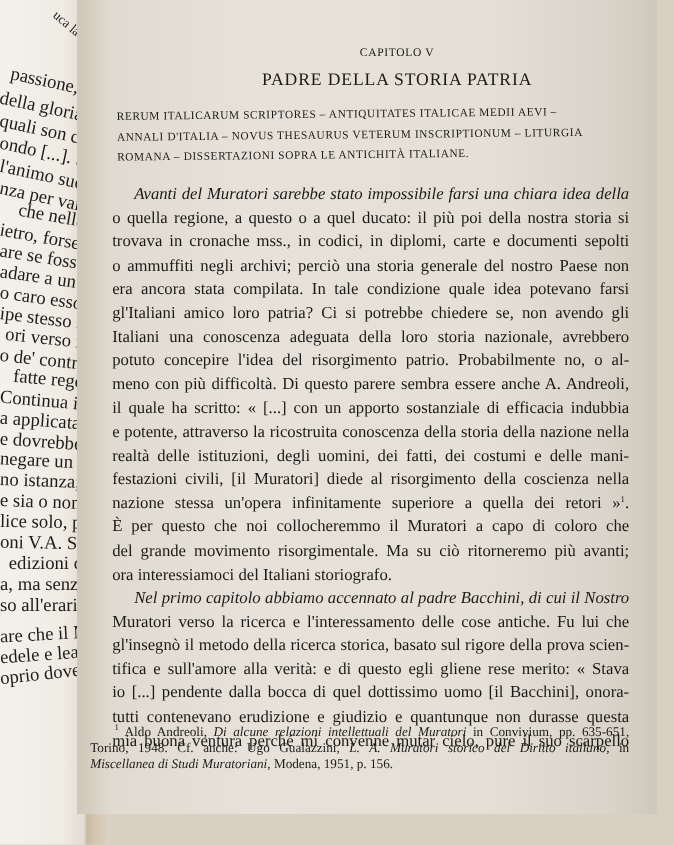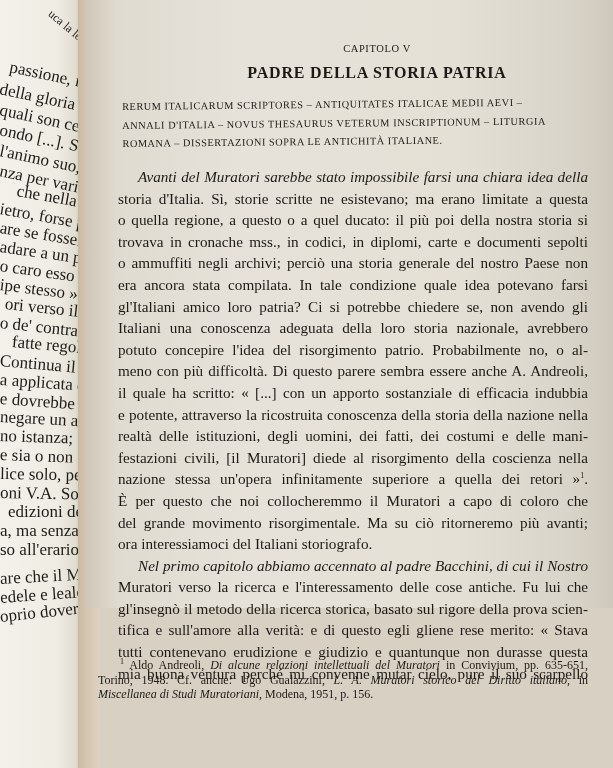--- a/index.html
+++ b/index.html
@@ -19,31 +19,31 @@
   .left-page .frag.small { font-size: 12px; }
 
   
   .gutter {
     position: absolute; left: 78px; top: 0; width: 22px; height: 768px;
     background: linear-gradient(90deg, #c8b9a2 0%, #d4c6b0 40%, #ddd3c3 100%);
   }
 
   
   .right-page {
-    position: absolute; left: 86px; top: 0; width: 527px; height: 608px;
+    position: absolute; left: 70px; top: 0; width: 527px; height: 740px;
     background: linear-gradient(90deg, #cfc7b8 0%, #e0dbd1 6%, #e6e2d9 30%, #e4e0d6 70%, #d9d4c9 92%, #cec8bc 100%);
   }
   .chapter-label {
     position: absolute; left: 0; width: 527px; top: 43px; text-align: center;
     font-size: 10.5px; letter-spacing: 0.6px; font-variant: small-caps; text-transform: uppercase;
     padding-left: 55px;
   }
   .chapter-title {
     position: absolute; left: 0; width: 527px; top: 64px; text-align: center;
-    font-size: 16px; letter-spacing: 0.8px; text-transform: uppercase; padding-left: 55px; font-weight: bold;
+    font-size: 16px; letter-spacing: 0.8px; text-transform: uppercase; padding-left: 55px;
   }
   .summary {
     position: absolute; left: 36px; width: 455px; top: 98px;
     font-size: 10.3px; line-height: 18.5px; letter-spacing: 0.55px; text-transform: uppercase;
     text-align: justify; transform: rotate(-0.6deg); transform-origin: left top;
   }
   .summary span { display: block; white-space: nowrap; }
 
   .body-text {
     position: absolute; left: 32px; width: 470px; top: 166px;
@@ -108,21 +108,20 @@
 
   <div class="summary">
     <span>Rerum Italicarum Scriptores – Antiquitates Italicae Medii Aevi –</span>
     <span>Annali d'Italia – Novus Thesaurus Veterum Inscriptionum – Liturgia</span>
     <span>Romana – Dissertazioni sopra le antichità italiane.</span>
   </div>
 
   <div class="body-text">
     <div>
       <span class="line indent">Avanti del Muratori sarebbe stato impossibile farsi una chiara idea della</span>
-      <span class="line">storia d'Italia. Sì, storie scritte ne esistevano; ma erano limitate a questa</span>
       <span class="line">o quella regione, a questo o a quel ducato: il più poi della nostra storia si</span>
       <span class="line">trovava in cronache mss., in codici, in diplomi, carte e documenti sepolti</span>
       <span class="line">o ammuffiti negli archivi; perciò una storia generale del nostro Paese non</span>
       <span class="line">era ancora stata compilata. In tale condizione quale idea potevano farsi</span>
       <span class="line">gl'Italiani amico loro patria? Ci si potrebbe chiedere se, non avendo gli</span>
       <span class="line">Italiani una conoscenza adeguata della loro storia nazionale, avrebbero</span>
       <span class="line">potuto concepire l'idea del risorgimento patrio. Probabilmente no, o al-</span>
       <span class="line">meno con più difficoltà. Di questo parere sembra essere anche A. Andreoli,</span>
       <span class="line">il quale ha scritto: « [...] con un apporto sostanziale di efficacia indubbia</span>
       <span class="line">e potente, attraverso la ricostruita conoscenza della storia della nazione nella</span>
@@ -131,20 +130,21 @@
       <span class="line"><span>nazione stessa un'opera infinitamente superiore a quella dei retori »</span><sup>1</sup><span>.</span></span>
       <span class="line">È per questo che noi collocheremmo il Muratori a capo di coloro che</span>
       <span class="line">del grande movimento risorgimentale. Ma su ciò ritorneremo più avanti;</span>
       <span class="line last">ora interessiamoci del Italiani storiografo.</span>
     </div>
     <div>
       <span class="line indent">Nel primo capitolo abbiamo accennato al padre Bacchini, di cui il Nostro</span>
       <span class="line">Muratori verso la ricerca e l'interessamento delle cose antiche. Fu lui che</span>
       <span class="line">gl'insegnò il metodo della ricerca storica, basato sul rigore della prova scien-</span>
       <span class="line">tifica e sull'amore alla verità: e di questo egli gliene rese merito: « Stava</span>
+      <span class="line">io [...] pendente dalla bocca di quel dottissimo uomo [il Bacchini], onora-</span>
       <span class="line">tutti contenevano erudizione e giudizio e quantunque non durasse questa</span>
       <span class="line">mia buona ventura perché mi convenne mutar cielo, pure il suo scarpello</span>
     </div>
   </div>
 
   <div class="footnote">
     <span class="line indent"><sup>1</sup> <span>Aldo Andreoli,</span> <i>Di alcune relazioni intellettuali del Muratori</i> <span>in Convivium, pp. 635-651,</span></span>
     <span class="line"><span>Torino, 1948. Cf. anche: Ugo Gualazzini,</span> <i>L. A. Muratori storico del Diritto italiano,</i> <span>in</span></span>
     <span class="line last"><i>Miscellanea di Studi Muratoriani,</i> <span>Modena, 1951, p. 156.</span></span>
   </div>

